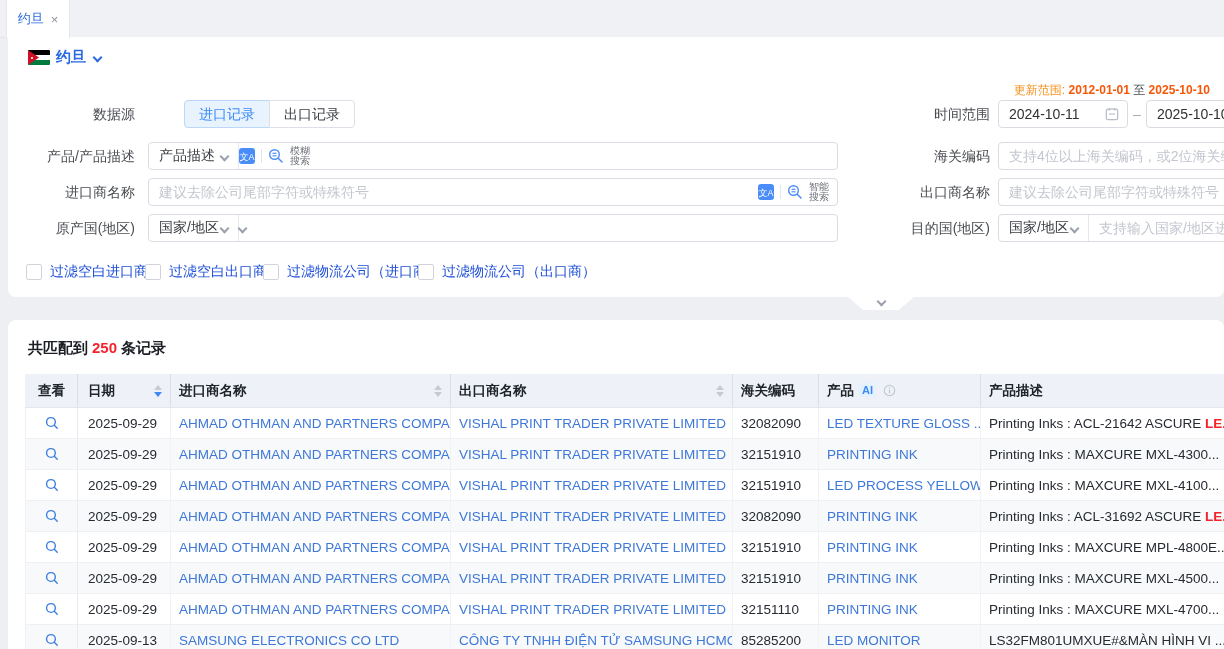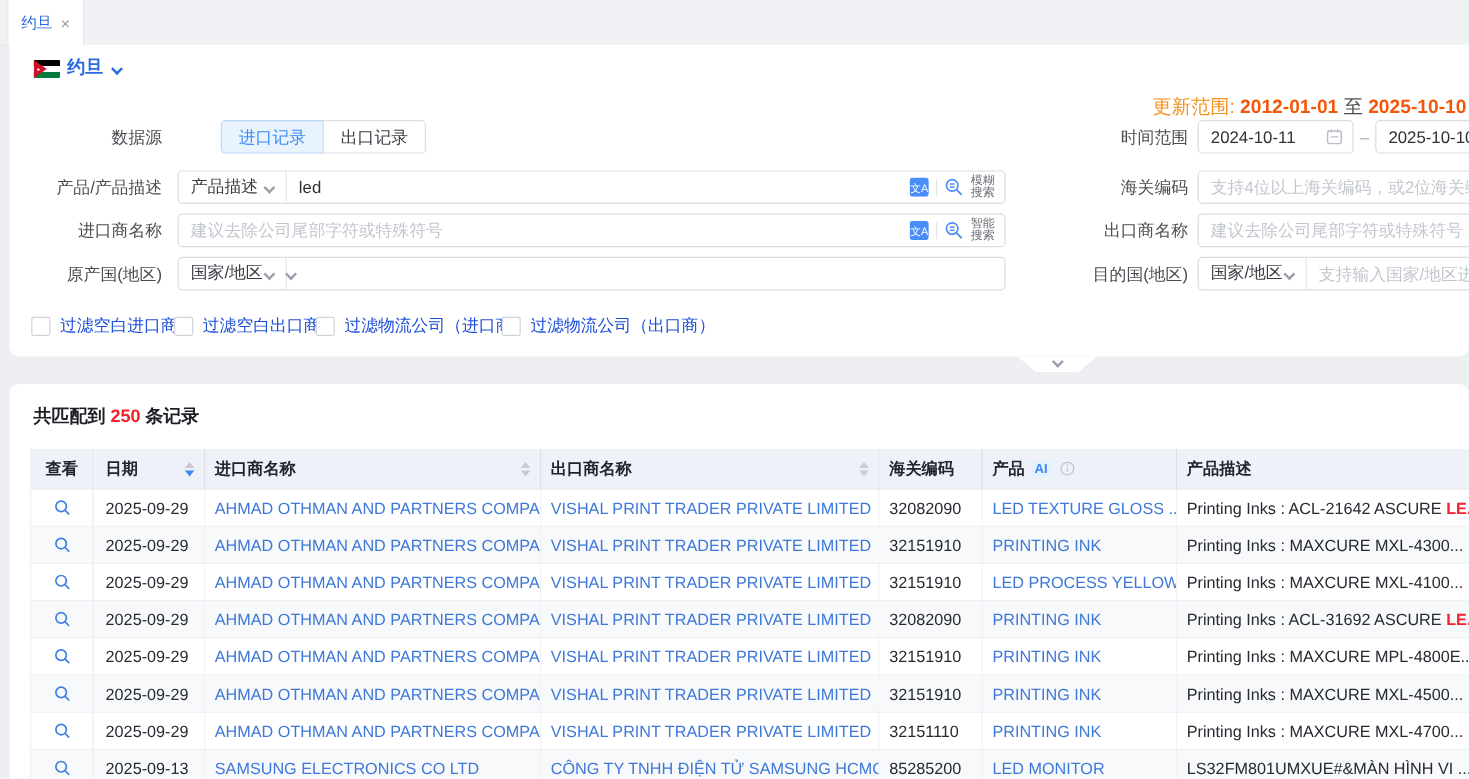--- a/index.html
+++ b/index.html
@@ -24,21 +24,21 @@
   .chev.small{width:5px;height:5px;margin-top:1px;}
   .chev.blue{border-color:#2a6ae0;}
   
   .flag{left:28px;top:50px;width:22px;height:15px;z-index:4;overflow:hidden;border-radius:1px;}
   .flag .s1{height:5px;background:#000;} .flag .s2{height:5px;background:#fff;} .flag .s3{height:5px;background:#007a3d;}
   .flag .tri{position:absolute;left:0;top:0;width:11px;height:15px;background:#ce1126;clip-path:polygon(0 0,100% 50%,0 100%);}
   .flag .star{position:absolute;left:3px;top:6.5px;width:2px;height:2px;background:#fff;border-radius:50%;}
   .country-name{left:56px;top:46px;height:22px;line-height:22px;font-size:15px;font-weight:bold;color:#2a6ae0;z-index:4;}
   .country-chev{left:94px;top:53px;z-index:4;}
   
-  .update-range{top:82px;right:2px;height:16px;line-height:16px;font-size:16px;z-index:4;white-space:nowrap;}
+  .update-range{top:82px;right:14px;height:16px;line-height:16px;font-size:12px;z-index:4;white-space:nowrap;}
   .ur-label{color:#f5921d;}
   .ur-date{color:#f55708;font-weight:bold;}
   .ur-to{color:#4a4d52;}
   
   .flabel{width:135px;text-align:right;height:28px;line-height:28px;color:#4a4d52;z-index:4;}
   .flabel.right{left:860px;width:130px;}
   .toggle{left:148px;top:100px;height:28px;display:flex;z-index:4;}
   .toggle .opt{height:26px;line-height:26px;padding:0 14px;border:1px solid #dcdfe6;background:#fff;color:#383c42;cursor:pointer;}
   .toggle .opt:first-child{border-radius:4px 0 0 4px;border-color:#bcd8f8;background:#e8f3fe;color:#3d8af5;margin-left:36px;}
   .toggle .opt:last-child{border-radius:0 4px 4px 0;margin-left:-1px;}
@@ -131,21 +131,20 @@
 <div class="abs inp" style="left:1146px;top:100px;width:128px;">
   <input value="2025-10-10" style="">
 </div>
 
 <div class="abs flabel" style="left:0;top:142px;">产品/产品描述</div>
 <div class="abs inp" style="left:148px;top:142px;width:688px;">
   <div class="sel">
     <span>产品描述</span>
     <span class="chev small"></span>
   </div>
-  <input value="led" style="">
   <span class="icon-cluster">
     <svg width="16" height="16" viewBox="0 0 16 16">
       <rect width="16" height="16" rx="3" fill="#4b8df8"></rect>
       <text x="8" y="12" font-size="9" fill="#fff" text-anchor="middle">文A</text>
     </svg>
     <span class="vdiv"></span>
     <svg width="16" height="16" viewBox="0 0 16 16">
       <circle cx="6.5" cy="6.5" r="4.8" fill="none" stroke="#4b8df8" stroke-width="1.4"></circle>
       <line x1="4.5" y1="5.3" x2="8.5" y2="5.3" stroke="#4b8df8" stroke-width="1.2"></line>
       <line x1="4.5" y1="7.8" x2="8.5" y2="7.8" stroke="#4b8df8" stroke-width="1.2"></line>

